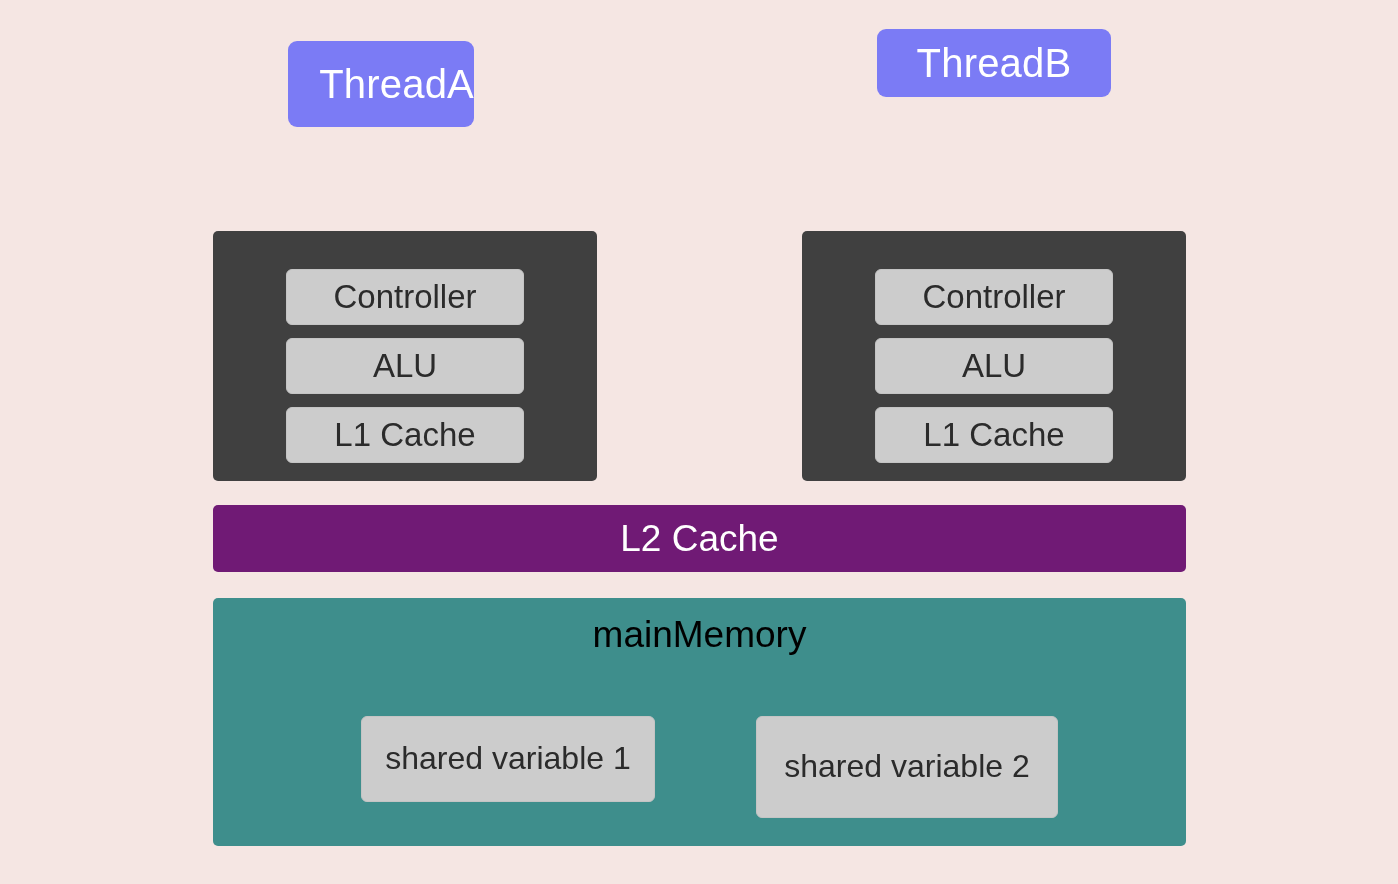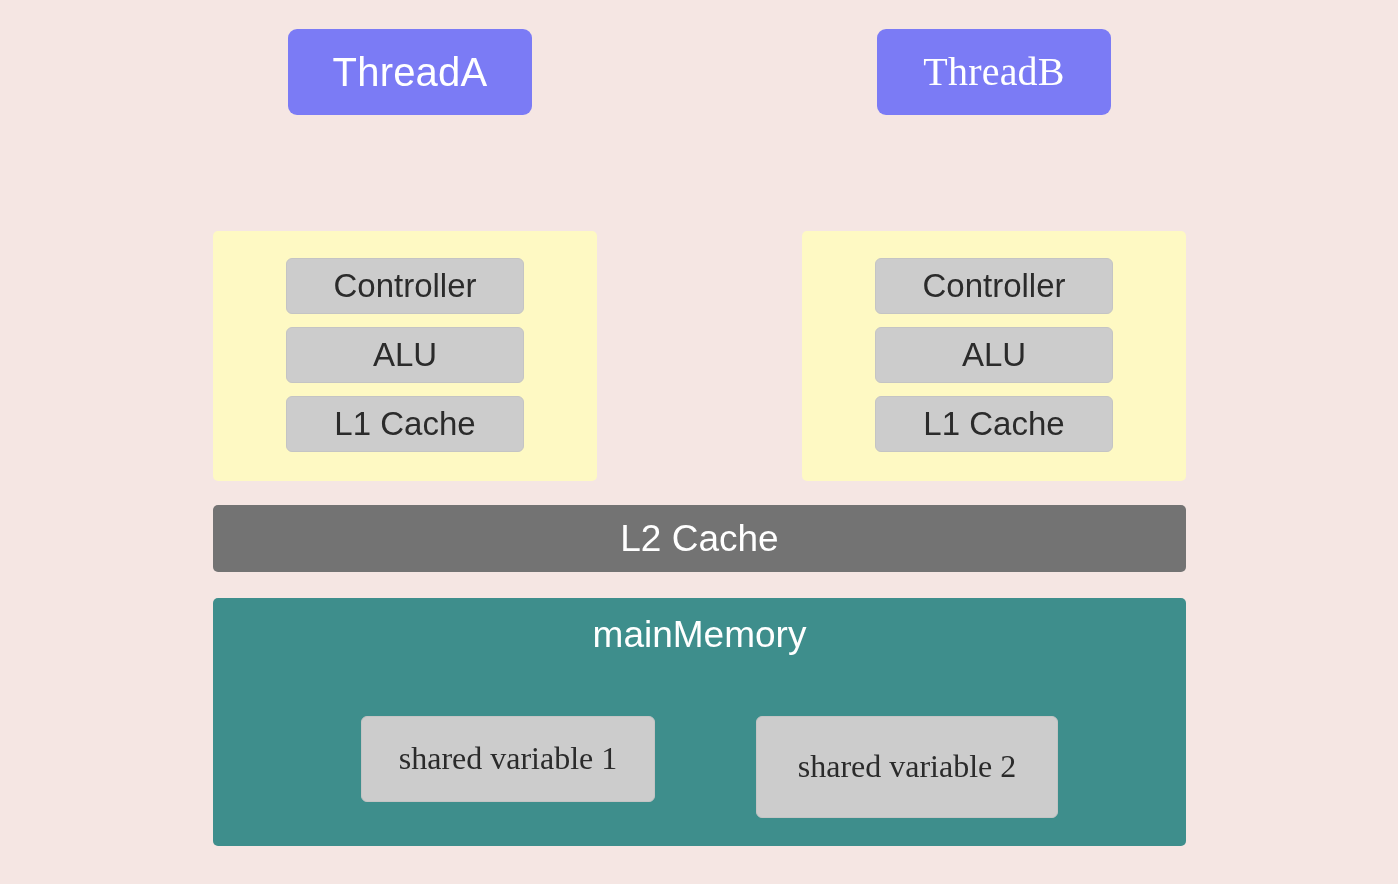--- a/index.html
+++ b/index.html
@@ -34,26 +34,26 @@
     background: #7b7bf5;
     border-radius: 9px;
     color: #ffffff;
     font-size: 40px;
     font-weight: 400;
     letter-spacing: 0.2px;
   }
 
   
   .cpu-box {
-    background: #fef9c3;
+    background: #404040;
     border-radius: 5px;
     flex-direction: column;
     justify-content: flex-start;
     align-items: center;
-    padding-top: 27px;
+    padding-top: 38px;
   }
 
   
   .chip {
     position: relative;
     box-sizing: border-box;
     width: 238px;
     height: 56px;
     margin-bottom: 13px;
     background: #cccccc;
@@ -66,71 +66,70 @@
     font-size: 33px;
     font-weight: 400;
     white-space: nowrap;
   }
   .cpu-box .chip:last-child {
     margin-bottom: 14px;
   }
 
   
   .l2-box {
-    background: #737373;
+    background: #701a75;
     border-radius: 5px;
     color: #ffffff;
     font-size: 37px;
     font-weight: 400;
   }
 
   
   .memory-box {
     background: #3e8e8c;
     border-radius: 5px;
     display: block;
   }
   .memory-title {
     position: absolute;
     top: 16px;
     left: 0;
     width: 100%;
     text-align: center;
-    color: #ffffff;
+    color: #000000;
     font-size: 37px;
     font-weight: 400;
   }
   .var-chip {
     position: absolute;
     box-sizing: border-box;
     background: #cccccc;
     border: 1px solid #c4c4c4;
     border-radius: 6px;
     display: flex;
     align-items: center;
     justify-content: center;
     color: #2b2b2b;
     font-size: 32px;
     font-weight: 400;
     text-align: center;
     line-height: 1.18;
     padding: 12px 8px;
-    font-family: Liberation Serif, serif;
   }
 </style>
 </head>
 <body>
 
 <div id="diagram">
 
-  <div class="node thread-box" style="left:288px; top:29px; width:244px; height:86px;">
+  <div class="node thread-box" style="left:288px; top:41px; width:186px; height:86px;justify-content:flex-end;">
     <span>ThreadA</span>
   </div>
 
-  <div class="node thread-box" style="left:877px; top:29px; width:234px; height:86px;font-family:Liberation Serif, serif;">
+  <div class="node thread-box" style="left:877px; top:29px; width:234px; height:68px;">
     <span>ThreadB</span>
   </div>
 
   <div class="node cpu-box" style="left:213px; top:231px; width:384px; height:250px;">
     <div class="chip">
       <span>Controller</span>
     </div>
     <div class="chip">
       <span>ALU</span>
     </div>

